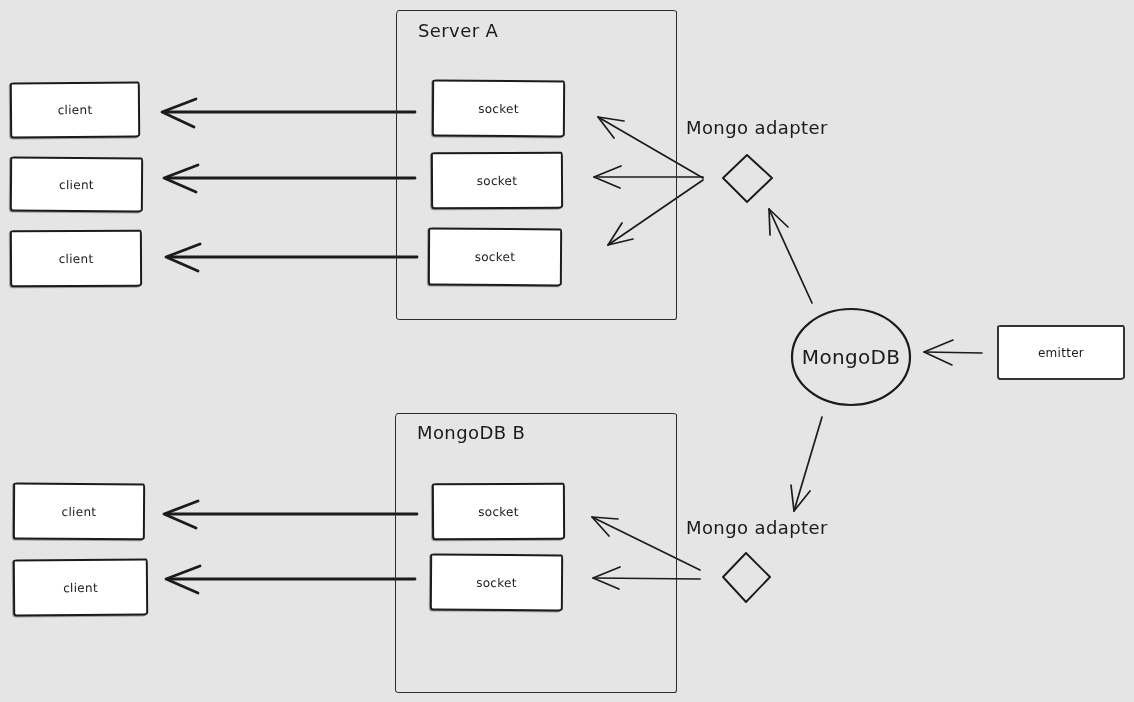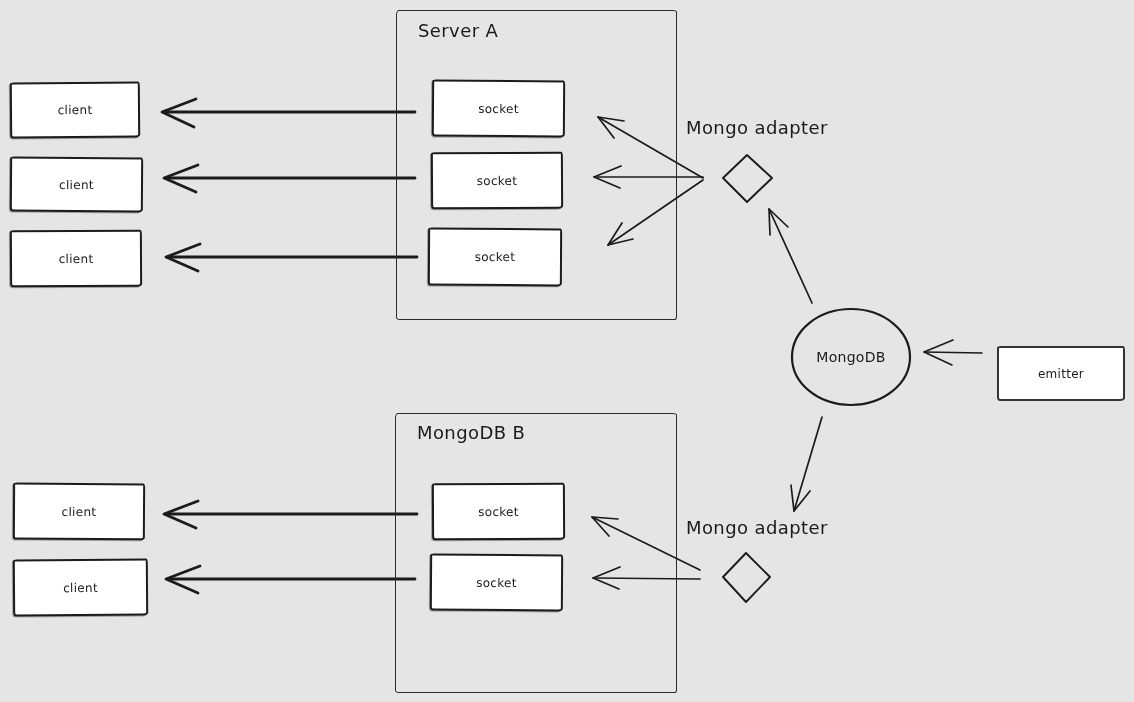--- a/index.html
+++ b/index.html
@@ -35,24 +35,24 @@
     background: transparent;
     border-radius: 3px 5px 2px 4px / 5px 2px 4px 3px;
   }
   .floatlbl {
     position: absolute;
     font-size: 18px;
     letter-spacing: 0.4px;
     white-space: nowrap;
   }
   .socket .lbl { font-size: 12px; }
-  .emitterbox { border-width: 2.3px; border-color: #333333; margin-top: 21px; }
+  .emitterbox { border-width: 2.3px; border-color: #333333; }
   .dblbl {
     position: absolute;
-    font-size: 14px;
+    font-size: 20px;
     letter-spacing: 0.3px;
     transform: translate(-50%, -50%);
     white-space: nowrap;
   }
   .r1 { transform: rotate(-0.45deg); }
   .r2 { transform: rotate(0.4deg); }
   .r3 { transform: rotate(-0.3deg); }
   .r4 { transform: rotate(0.35deg); }
   .sketch { box-shadow: -1px 1px 0 rgba(27,27,27,0.35); }
 </style>

